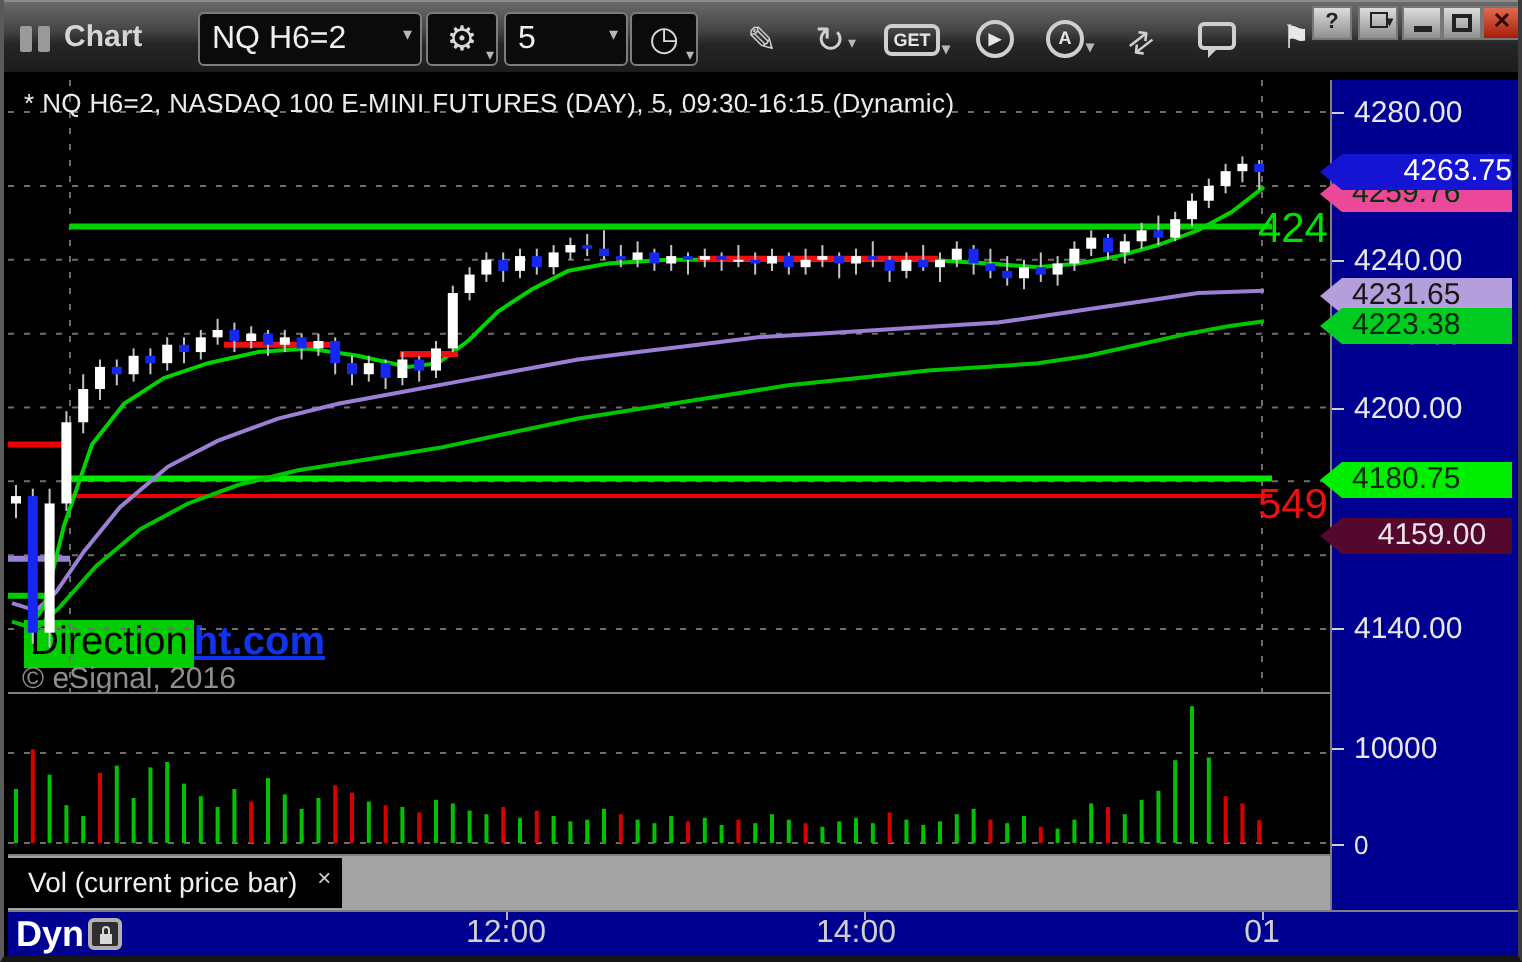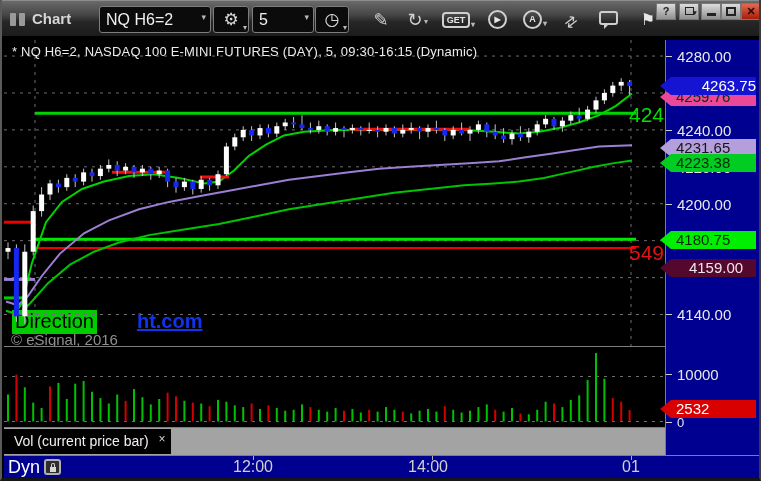--- a/index.html
+++ b/index.html
@@ -64,42 +64,42 @@
                 border-top:1px solid #7e7e7e; border-bottom:1px solid #7e7e7e; overflow:hidden; }
   .axis-col   { position:absolute; left:663px; top:40px; width:94px; height:415px; background:#000090;
                 border-left:1px solid #7e7e7e; overflow:visible; }
   .tab-row    { position:absolute; left:2px; top:428px; width:661px; height:27px; background:#a3a3a3; }
   .time-bar   { position:absolute; left:2px; top:455px; width:755px; height:23px; background:#000090;
                 border-top:1px solid #7e7e7e; }
 
   .chart-header { position:absolute; left:8px; top:4px; font-size:13px; color:#ececec; letter-spacing:0.2px; z-index:5; }
   .watermark { position:absolute; left:8px; top:270px; z-index:1; font-size:20px; white-space:nowrap; }
   .wm-green { background:#00cc00; color:#000; padding:0 3px 2px 3px; }
-  .wm-blue  { color:#1133ee; text-decoration:underline; font-weight:bold;margin-left:40px; }
+  .wm-blue  { color:#1133ee; text-decoration:underline; font-weight:bold; }
   .copyright { position:absolute; left:7px; top:291px; z-index:1; font-size:15px; color:#8f8f8f; }
   .line-label { position:absolute; z-index:4; font-size:21px; }
   .label-green { right:1px; top:63px; color:#00e000; }
   .label-red   { right:1px; top:201px; color:#e81010; }
   svg { position:absolute; left:0; top:0; z-index:2; }
 
   
   .axis-label { position:absolute; left:0; width:94px; height:18px; line-height:18px; padding-left:11px;
                 color:#e8e8e8; font-size:15px; z-index:1; }
   .axis-label .tick { position:absolute; left:0; top:8px; width:6px; height:1px; background:#cfcfcf; }
   .axis-tag { position:absolute; left:-6px; width:96px; height:18px; line-height:18px; padding-left:16px;
               font-size:15px; clip-path:polygon(0 50%, 11px 0, 100% 0, 100% 100%, 11px 100%); }
   .vol-zero { font-size:13px; }
 
   
   .vol-tab { position:absolute; left:0; top:1px; height:25px; background:#000; color:#f0f0f0;
              font-size:14px; line-height:24px; padding:0 22px 0 10px; }
   .vol-tab-close { position:absolute; right:5px; top:-2px; font-size:12px; color:#cfcfcf; }
 
   
-  .dyn-label { position:absolute; left:4px; top:1px; font-size:18px; font-weight:normal; color:#fff; }
+  .dyn-label { position:absolute; left:4px; top:1px; font-size:18px; font-weight:bold; color:#fff; }
   .lock-btn { position:absolute; left:40px; top:3px; width:17px; height:16px; background:#2e2e2e;
               border:2px solid #b0b0b0; border-radius:3px; }
   .lock-body { position:absolute; left:4px; top:6px; width:6px; height:5px; background:#d8d8d8; }
   .lock-shackle { position:absolute; left:5px; top:2px; width:4px; height:5px; border:1px solid #d8d8d8;
                   border-bottom:none; border-radius:3px 3px 0 0; }
   .time-tick-label { position:absolute; top:2px; font-size:16px; color:#d0d0d0; transform:translateX(-50%); }
   .time-tick-mark { position:absolute; top:0; width:1px; height:4px; background:#b0b0b0; }
 </style>
 </head>
 <body>
@@ -419,21 +419,20 @@
       <div class="axis-label" style="top: 156px;"><span class="tick"></span>4200.00</div>
       <div class="axis-label" style="top: 266px;"><span class="tick"></span>4140.00</div>
       <div class="axis-tag" style="top: 48px; background: #ec4899; color: rgb(3, 51, 10); z-index: 2;">4259.76</div>
       <div class="axis-tag" style="top: 37px; background: rgb(20, 20, 210); color: rgb(255, 255, 255); z-index: 3; text-align: right;">4263.75</div>
       <div class="axis-tag" style="top: 99px; background: rgb(180, 159, 220); color: rgb(22, 22, 22); z-index: 2;">4231.65</div>
       <div class="axis-tag" style="top: 114px; background: rgb(0, 204, 34); color: rgb(6, 39, 6); z-index: 2;">4223.38</div>
       <div class="axis-tag" style="top: 191px; background: rgb(0, 238, 0); color: rgb(6, 39, 6); z-index: 2;">4180.75</div>
       <div class="axis-tag" style="top: 219px; background: rgb(85, 8, 45); color: rgb(239, 230, 234); z-index: 2; text-align: center;">4159.00</div>
       <div class="axis-label" style="top: 326px;"><span class="tick"></span>10000</div>
       <div class="axis-label vol-zero" style="top: 374px;"><span class="tick"></span>0</div>
-      <div class="axis-tag" style="top: 360px; background: rgb(216, 0, 0); color: rgb(255, 255, 255); z-index: 2;">2532</div>
     </div>
 
   <div class="tab-row">
     <div class="vol-tab">
       <span>Vol (current price bar)</span>
       <span class="vol-tab-close">×</span>
     </div>
   </div>
 
   <div class="time-bar" id="timeBar">

